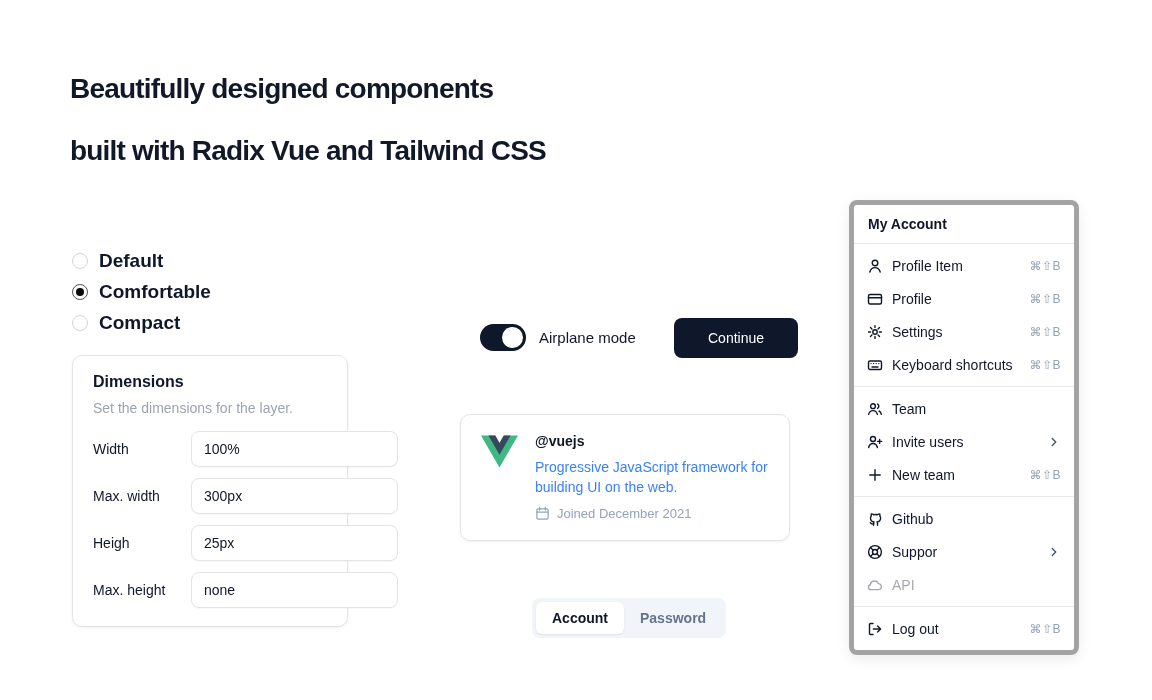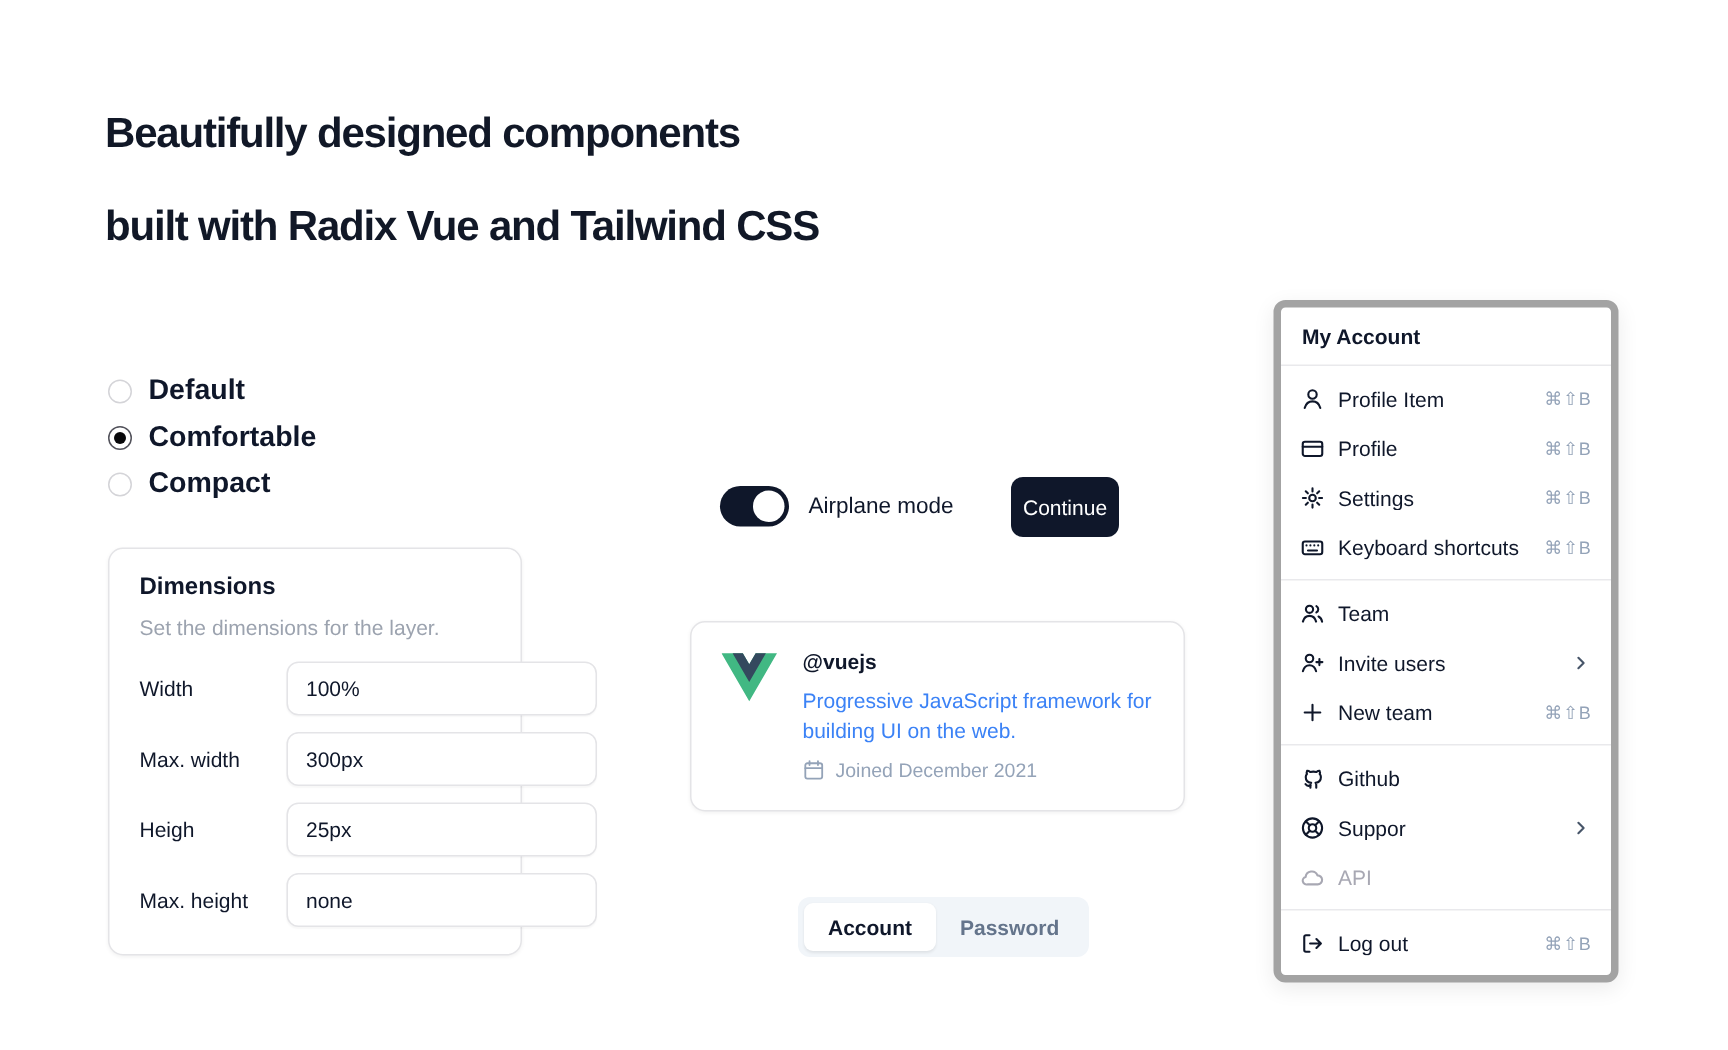--- a/index.html
+++ b/index.html
@@ -24,39 +24,39 @@
   .radio-row { display:flex; align-items:center; gap:11px; font-size:19px; font-weight:700; cursor:pointer; }
   .radio-circle { width:16px; height:16px; border-radius:50%; border:1px solid #d4d4d8; background:#fff; position:relative; flex:none; }
   .radio-circle.checked { border-color:#52525b; }
   .radio-circle.checked::after { content:""; position:absolute; inset:3px; border-radius:50%; background:#09090b; }
 
   
   .card {
     background:#fff; border:1px solid #e4e4e7; border-radius:10px;
     box-shadow:0 1px 3px rgba(0,0,0,.06);
   }
-  .dim-card { position:absolute; left:72px; top:365px; width:276px; height:272px; padding:17px 20px; }
+  .dim-card { position:absolute; left:72px; top:355px; width:276px; height:272px; padding:17px 20px; }
   .dim-title { font-size:16px; font-weight:700; }
   .dim-sub { margin-top:9px; font-size:14px; color:#9ca3af; }
   .dim-rows { margin-top:15px; display:flex; flex-direction:column; gap:11px; }
   .dim-row { display:flex; align-items:center; }
   .dim-label { width:98px; font-size:14px; font-weight:500; flex:none; }
   .dim-input {
     flex:1; height:36px; border:1px solid #e4e4e7; border-radius:8px;
     padding:0 12px; font-size:14px; color:#0f172a; font-family:inherit;
     outline:none; background:#fff; box-shadow:0 1px 1px rgba(0,0,0,.03);
   }
 
   
   .switch-row { position:absolute; left:480px; top:324px; display:flex; align-items:center; gap:13px; }
   .switch { width:46px; height:27px; border-radius:14px; background:#0f172a; position:relative; cursor:pointer; flex:none; }
   .switch-knob { position:absolute; top:3px; right:3px; width:21px; height:21px; border-radius:50%; background:#fff; }
   .switch-label { font-size:15px; font-weight:500; }
   .continue-btn {
-    position:absolute; left:674px; top:318px; height:40px; padding:0 8px;
+    position:absolute; left:674px; top:318px; height:40px; padding:0 34px;
     background:#0f172a; color:#fff; border:none; border-radius:8px;
     font-size:14px; font-weight:500; font-family:inherit; cursor:pointer;
   }
 
   
   .vue-card { position:absolute; left:460px; top:414px; width:330px; height:127px; padding:18px 20px; display:flex; gap:17px; }
   .vue-logo { width:37px; height:33px; flex:none; margin-top:2px; }
   .vue-handle { font-size:14px; font-weight:700; }
   .vue-desc { margin-top:8px; font-size:14px; color:#3b82f6; line-height:20px; max-width:240px; }
   .vue-joined { margin-top:9px; display:flex; align-items:center; gap:7px; font-size:13px; color:#94a3b8; }

